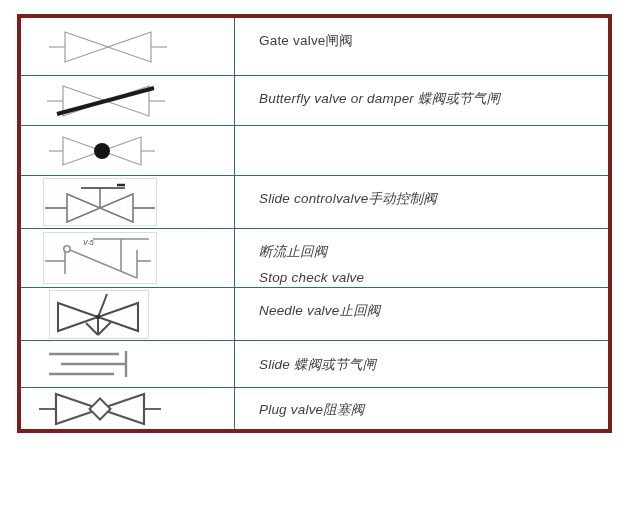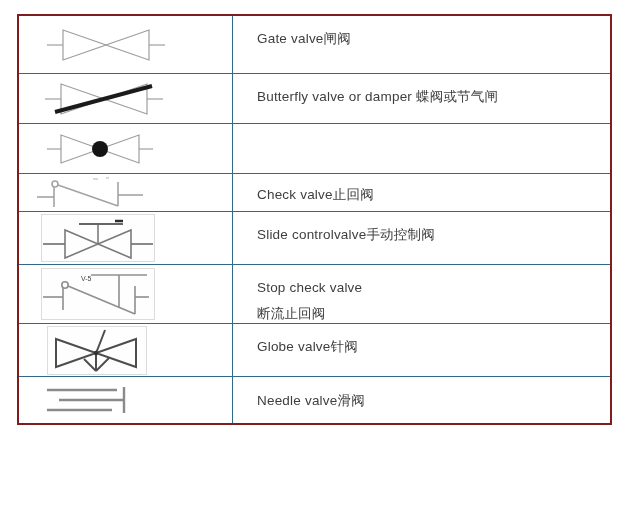--- a/index.html
+++ b/index.html
@@ -2,24 +2,24 @@
 <html><head>
 <meta charset="utf-8">
 <style>
   html,body { margin:0; padding:0; background:#ffffff; }
   #page {
     position:relative; width:631px; height:526px; background:#ffffff;
     font-family:"Liberation Sans", sans-serif; overflow:hidden;
   }
   #valve-table {
     position:absolute; left:17px; top:14px; width:595px;
-    border:2px solid #7f1d1d; box-sizing:border-box; background:#fff;
+    border:4px solid #7f1d1d; box-sizing:border-box; background:#fff;
   }
   .row { display:flex; box-sizing:border-box; }
-  .row + .row { border-top:1px solid #2f6b86; }
+  .row + .row { border-top:1px solid #2f6b86;font-style:italic; }
   .cell { box-sizing:border-box; }
   .sym {
     width:214px; border-right:1px solid #2f6b86;
     display:flex; align-items:center;
   }
   .txt {
     flex:1; padding:10px 10px 0 24px;
     font-size:13.5px; color:#3e3e3e; letter-spacing:0.2px;
   }
   .txt .line { line-height:26px; white-space:nowrap; }
@@ -78,41 +78,20 @@
               <line x1="92" y1="18" x2="106" y2="18"></line>
             <polygon points="14,4 14,32 53,18"></polygon>
               <polygon points="92,4 92,32 53,18"></polygon>
           </g>
           <circle cx="53" cy="18" r="8" fill="#141414"></circle>
         </svg>
       </div>
     </div>
 
 
-    <div class="row" style="height:38px">
-      <div class="cell sym pl18">
-        <svg width="112" height="36" viewBox="0 0 112 36">
-          <g stroke="#a3a3a3" stroke-width="1.6" fill="none">
-            <line x1="0" y1="22" x2="17" y2="22"></line>
-            <line x1="17" y1="8" x2="17" y2="32"></line>
-            <circle cx="18" cy="9" r="3" fill="#ffffff"></circle>
-            <line x1="21" y1="10" x2="81" y2="31"></line>
-            <line x1="81" y1="7" x2="81" y2="31"></line>
-            <line x1="81" y1="20" x2="106" y2="20"></line>
-          </g>
-          <g stroke="#c9c9c9" stroke-width="1.4">
-            <line x1="56" y1="4" x2="61" y2="4"></line>
-              <line x1="69" y1="3" x2="72" y2="3"></line>
-          </g>
-        </svg>
-      </div>
-      <div class="cell txt" style="padding-top:8px">
-        <div class="line">Check valve止回阀</div>
-      </div>
-    </div>
 
     <div class="row" style="height:53px">
       <div class="cell sym pl22">
         <div class="imgbox" style="width:112px;height:46px">
           <svg width="110" height="44" viewBox="0 0 110 44">
             <g stroke="#8a8a8a" stroke-width="2" fill="none">
               <line x1="0" y1="28" x2="22" y2="28"></line>
                 <line x1="88" y1="28" x2="110" y2="28"></line>
             </g>
             <g stroke="#7a7a7a" stroke-width="1.6" fill="none">
@@ -142,57 +121,75 @@
               <line x1="92" y1="16" x2="92" y2="44"></line>
               <line x1="92" y1="27" x2="106" y2="27"></line>
               <line x1="76" y1="38" x2="76" y2="5"></line>
               <line x1="48" y1="5" x2="104" y2="5" stroke-width="1.4"></line>
             </g>
             <text x="38" y="11" font-size="7" fill="#444444" font-family="Liberation Sans, sans-serif">V-5</text>
           </svg>
         </div>
       </div>
       <div class="cell txt">
+        <div class="line">断流止回阀</div>
         <div class="line">Stop check valve</div>
-        <div class="line">断流止回阀</div>
       </div>
     </div>
 
     <div class="row" style="height:53px">
       <div class="cell sym pl28">
         <div class="imgbox" style="width:98px;height:47px">
           <svg width="96" height="45" viewBox="0 0 96 45">
             <g stroke="#4d4d4d" stroke-width="2" fill="none">
               <polygon points="7,11 7,39 47,25"></polygon>
                 <polygon points="87,11 87,39 47,25"></polygon>
               <path d="M56 2 C53 10 50 18 47 25"></path>
               <line x1="47" y1="25" x2="47" y2="43"></line>
               <line x1="35" y1="31" x2="47" y2="43"></line>
               <line x1="60" y1="30" x2="47" y2="43"></line>
             </g>
             <circle cx="47" cy="25" r="2.2" fill="#333333"></circle>
           </svg>
         </div>
       </div>
       <div class="cell txt">
-        <div class="line">Globe valve针阀</div>
+        <div class="line">Needle valve止回阀</div>
       </div>
     </div>
 
     <div class="row" style="height:47px">
       <div class="cell sym pl26">
         <svg width="84" height="32" viewBox="0 0 84 32">
           <g stroke="#8a8a8a" stroke-width="2.4" fill="none">
             <line x1="2" y1="6" x2="72" y2="6"></line>
             <line x1="14" y1="16" x2="79" y2="16"></line>
             <line x1="2" y1="26" x2="67" y2="26"></line>
             <line x1="79" y1="3" x2="79" y2="29"></line>
           </g>
         </svg>
       </div>
       <div class="cell txt" style="padding-top:11px">
-        <div class="line">Needle valve滑阀</div>
+        <div class="line">Slide 蝶阀或节气闸</div>
       </div>
     </div>
 
+    <div class="row" style="height:42px">
+      <div class="cell sym pl18">
+        <svg width="122" height="40" viewBox="0 0 122 40">
+          <g stroke="#3f3f3f" stroke-width="1.6" fill="none">
+            <line x1="0" y1="20" x2="17" y2="20"></line>
+              <line x1="105" y1="20" x2="122" y2="20"></line>
+          </g>
+          <g stroke="#555555" stroke-width="2.2" fill="none">
+            <polygon points="17,5 17,35 61,20"></polygon>
+              <polygon points="105,5 105,35 61,20"></polygon>
+          </g>
+          <polygon points="61,9.5 71.5,20 61,30.5 50.5,20" fill="#ffffff" stroke="#555555" stroke-width="2"></polygon>
+        </svg>
+      </div>
+      <div class="cell txt" style="padding-top:9px">
+        <div class="line">Plug valve阻塞阀</div>
+      </div>
+    </div>
 
   </div>
 </div>
 
 </body></html>

